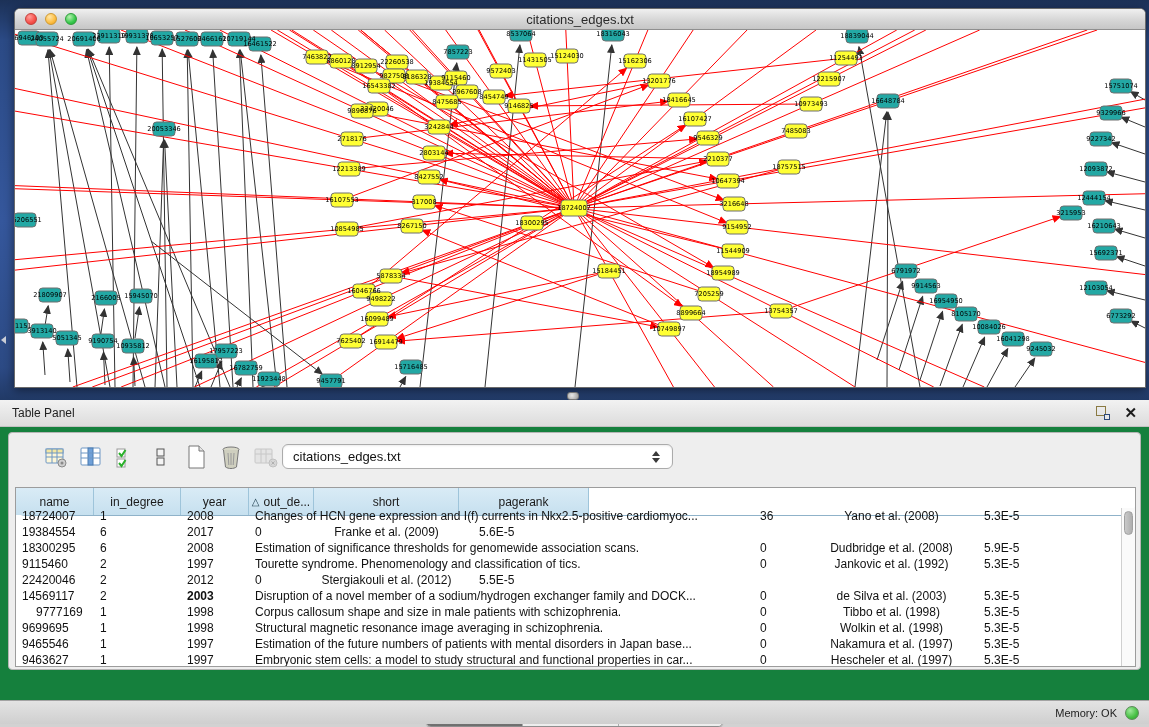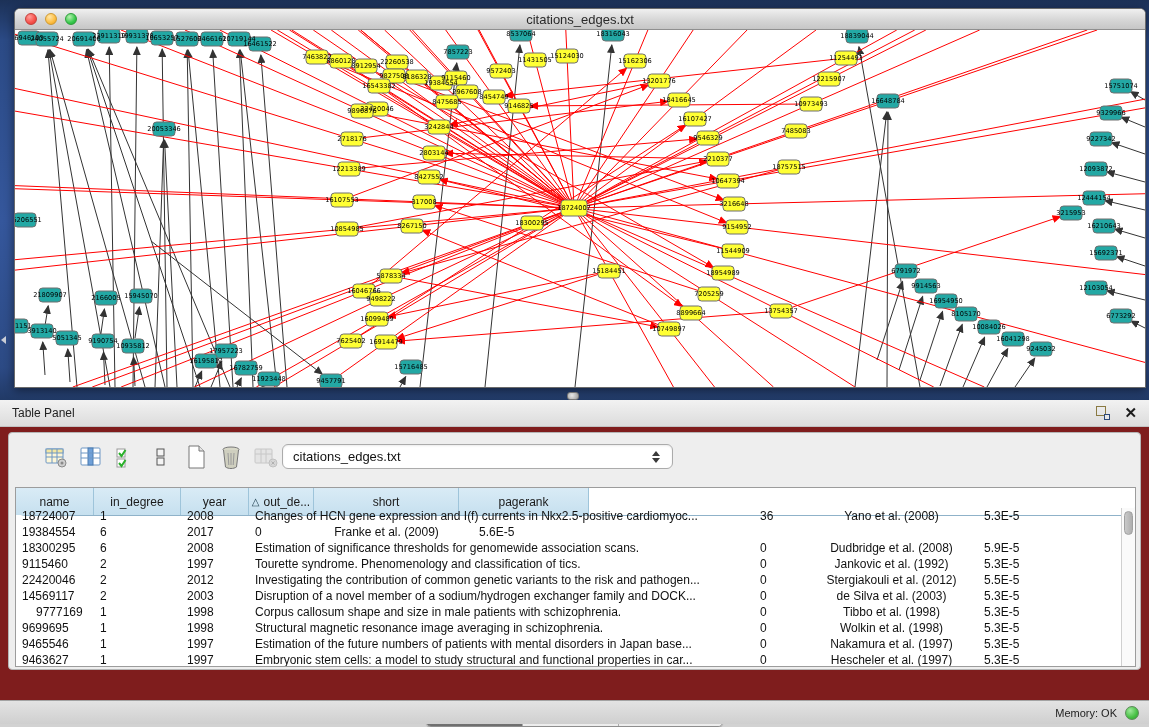--- a/index.html
+++ b/index.html
@@ -23,21 +23,21 @@
   .lights { display:flex; gap:8px; margin-left:10px; }
   .light { width:12px; height:12px; border-radius:50%; }
   .light.red { background:radial-gradient(circle at 35% 30%, #ff9d99, #f75049 60%, #d83a34); border:1px solid #c33f3a; }
   .light.yellow { background:radial-gradient(circle at 35% 30%, #ffe6a8, #fdbd41 60%, #e09c22); border:1px solid #cf9a33; }
   .light.green { background:radial-gradient(circle at 35% 30%, #b8f0b0, #37c94c 60%, #23a536); border:1px solid #2d9e3a; }
   .win-title { position:absolute; left:0; right:0; text-align:center; font-size:13px; color:#2a2a2a; }
   .net-canvas { position:relative; width:1130px; height:357px; background:#ffffff; overflow:hidden; }
   .net-canvas svg text { font-family:"DejaVu Sans", sans-serif; }
 
   
-  .table-panel { position:absolute; left:0; top:400px; width:1149px; height:300px; background:#7f1d1d; }
+  .table-panel { position:absolute; left:0; top:400px; width:1149px; height:300px; background:#15803d; }
   .panel-titlebar { height:27px; background:linear-gradient(180deg,#f2f2f2,#dcdcdc);
     border-bottom:1px solid #c2c2c2; display:flex; align-items:center; padding:0 12px; }
   .panel-title { font-size:12px; color:#222; }
   .panel-titlebar .spacer { flex:1; }
   .float-icon { width:14px; height:14px; position:relative; margin-right:14px; cursor:pointer; }
   .float-icon .big { position:absolute; left:0; top:0; width:10px; height:10px; border:1.5px solid #8a7a42; }
   .float-icon .small { position:absolute; right:0; bottom:0; width:6px; height:6px; border:1.5px solid #2e4a7a; background:#e8e8e8; }
   .close-icon { font-size:15px; font-weight:bold; color:#1a1a1a; cursor:pointer; line-height:14px; }
 
   .panel-content { position:absolute; left:8px; top:32px; width:1133px; height:238px;
@@ -604,29 +604,28 @@
             <div class="td" style="width: 68px;">1997</div>
             <div class="td" style="width: 505px;">Tourette syndrome. Phenomenology and classification of tics.</div>
             <div class="td" style="width: 65px;">0</div>
             <div class="td center" style="width: 145px;">Jankovic et al. (1992)</div>
             <div class="td pad20" style="width: 130px;">5.3E-5</div>
           </div>
           <div class="tr">
             <div class="td" style="width: 78px;">22420046</div>
             <div class="td" style="width: 87px;">2</div>
             <div class="td" style="width: 68px;">2012</div>
-            <div class="td" style="width: 505px;">Investigating the contribution of common genetic variants to the risk and pathogen...</div>
             <div class="td" style="width: 65px;">0</div>
             <div class="td center" style="width: 145px;">Stergiakouli et al. (2012)</div>
             <div class="td pad20" style="width: 130px;">5.5E-5</div>
           </div>
           <div class="tr">
             <div class="td" style="width: 78px;">14569117</div>
             <div class="td" style="width: 87px;">2</div>
-            <div class="td" style="width: 68px;">2003</div>
+            <div class="td" style="width: 68px; font-weight: bold;">2003</div>
             <div class="td" style="width: 505px;">Disruption of a novel member of a sodium/hydrogen exchanger family and DOCK...</div>
             <div class="td" style="width: 65px;">0</div>
             <div class="td center" style="width: 145px;">de Silva et al. (2003)</div>
             <div class="td pad20" style="width: 130px;">5.3E-5</div>
           </div>
           <div class="tr">
             <div class="td" style="width: 78px; padding-left: 20px;">9777169</div>
             <div class="td" style="width: 87px;">1</div>
             <div class="td" style="width: 68px;">1998</div>
             <div class="td" style="width: 505px;">Corpus callosum shape and size in male patients with schizophrenia.</div>

